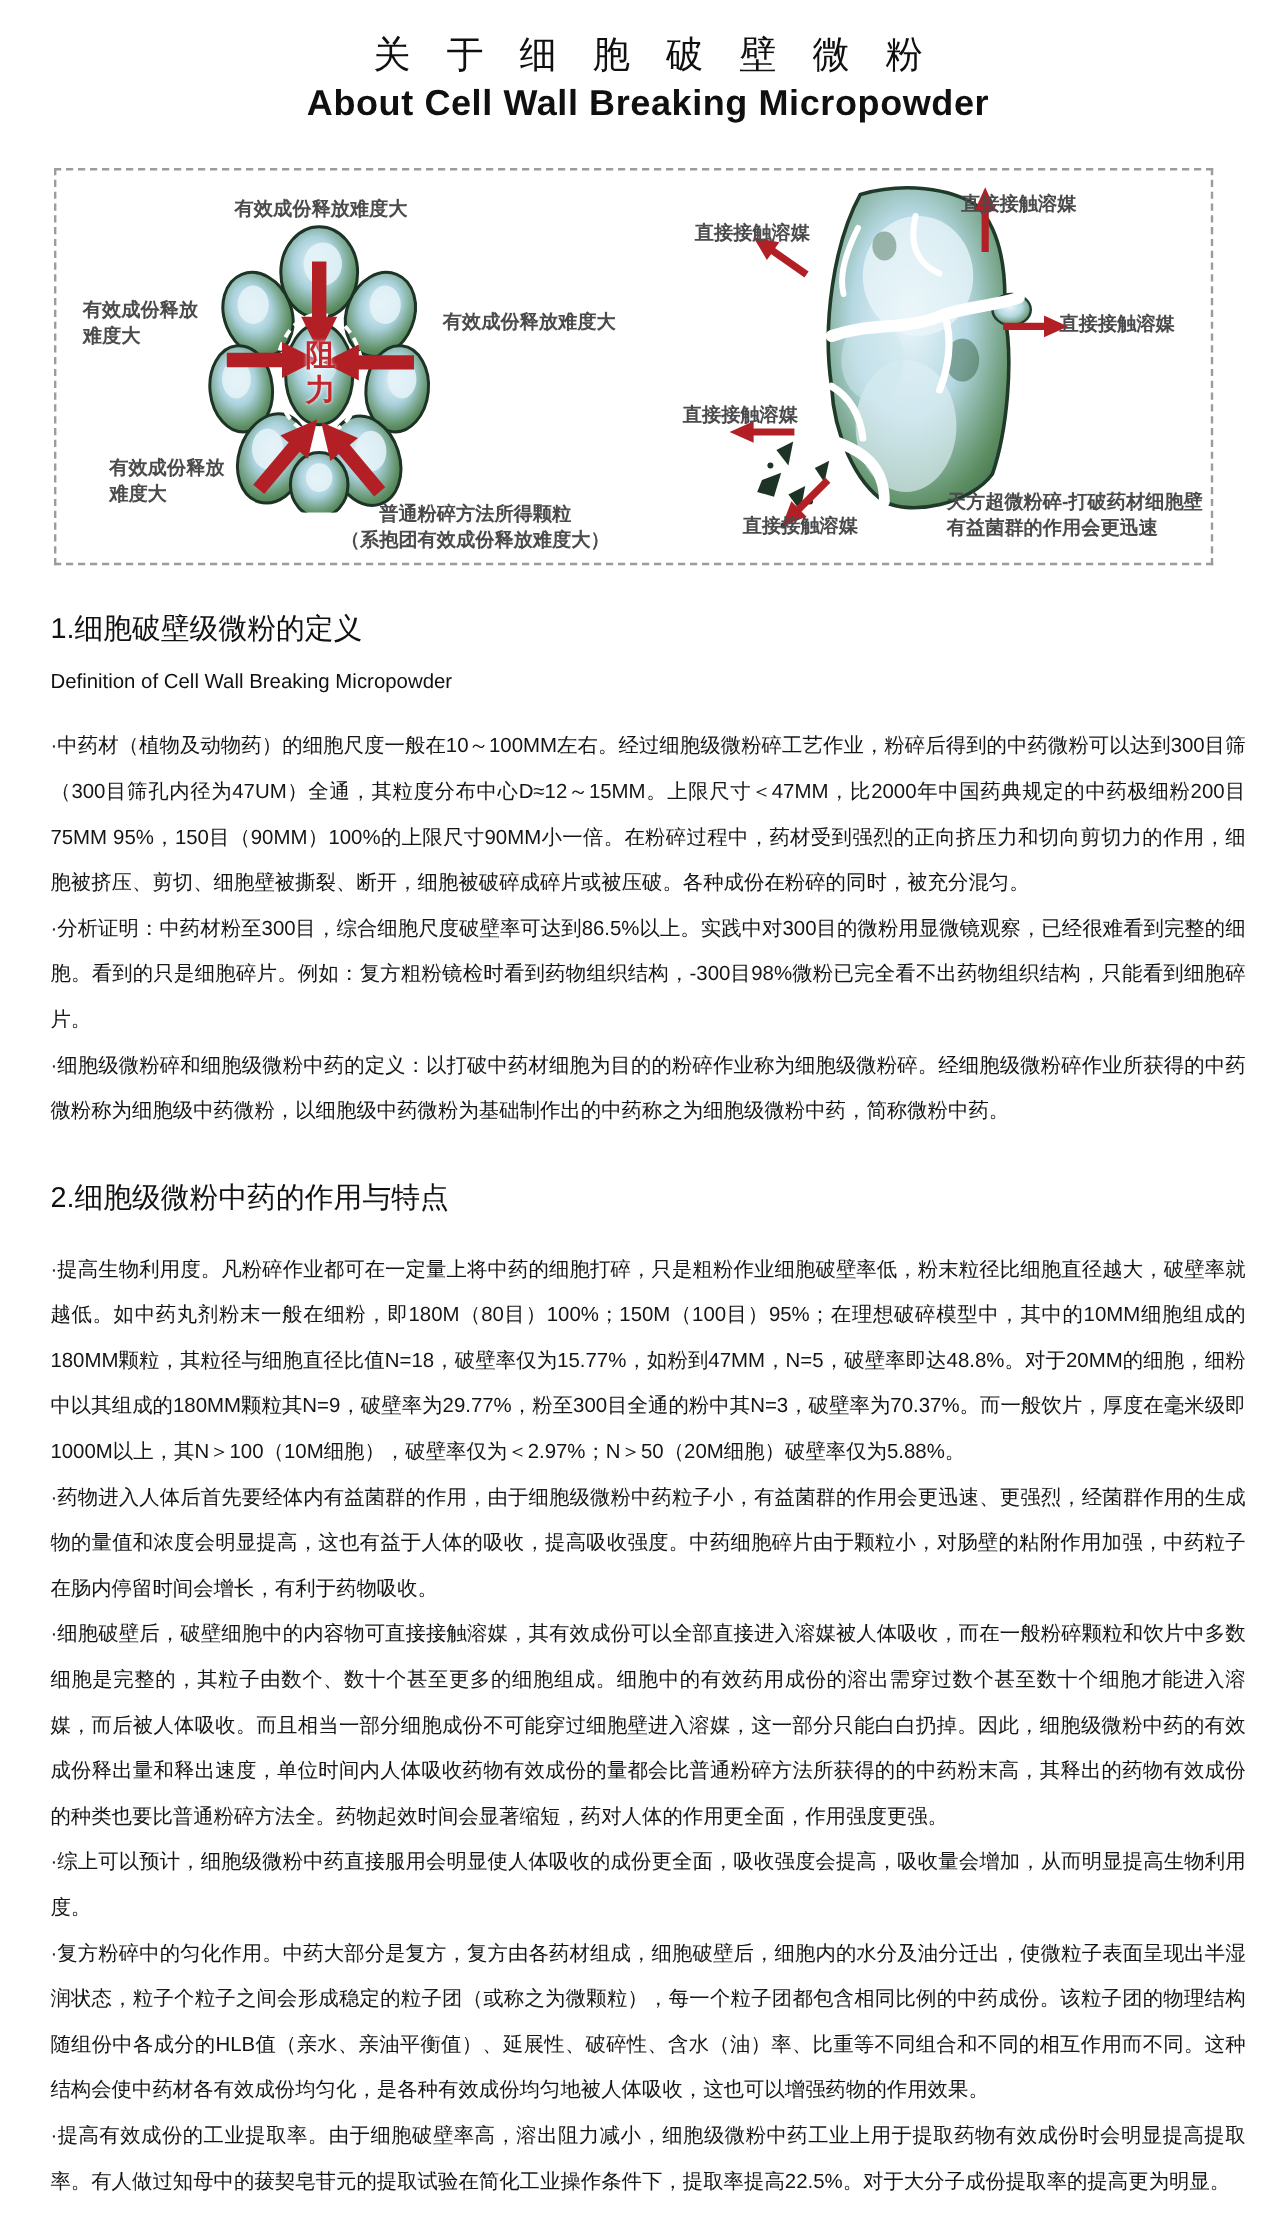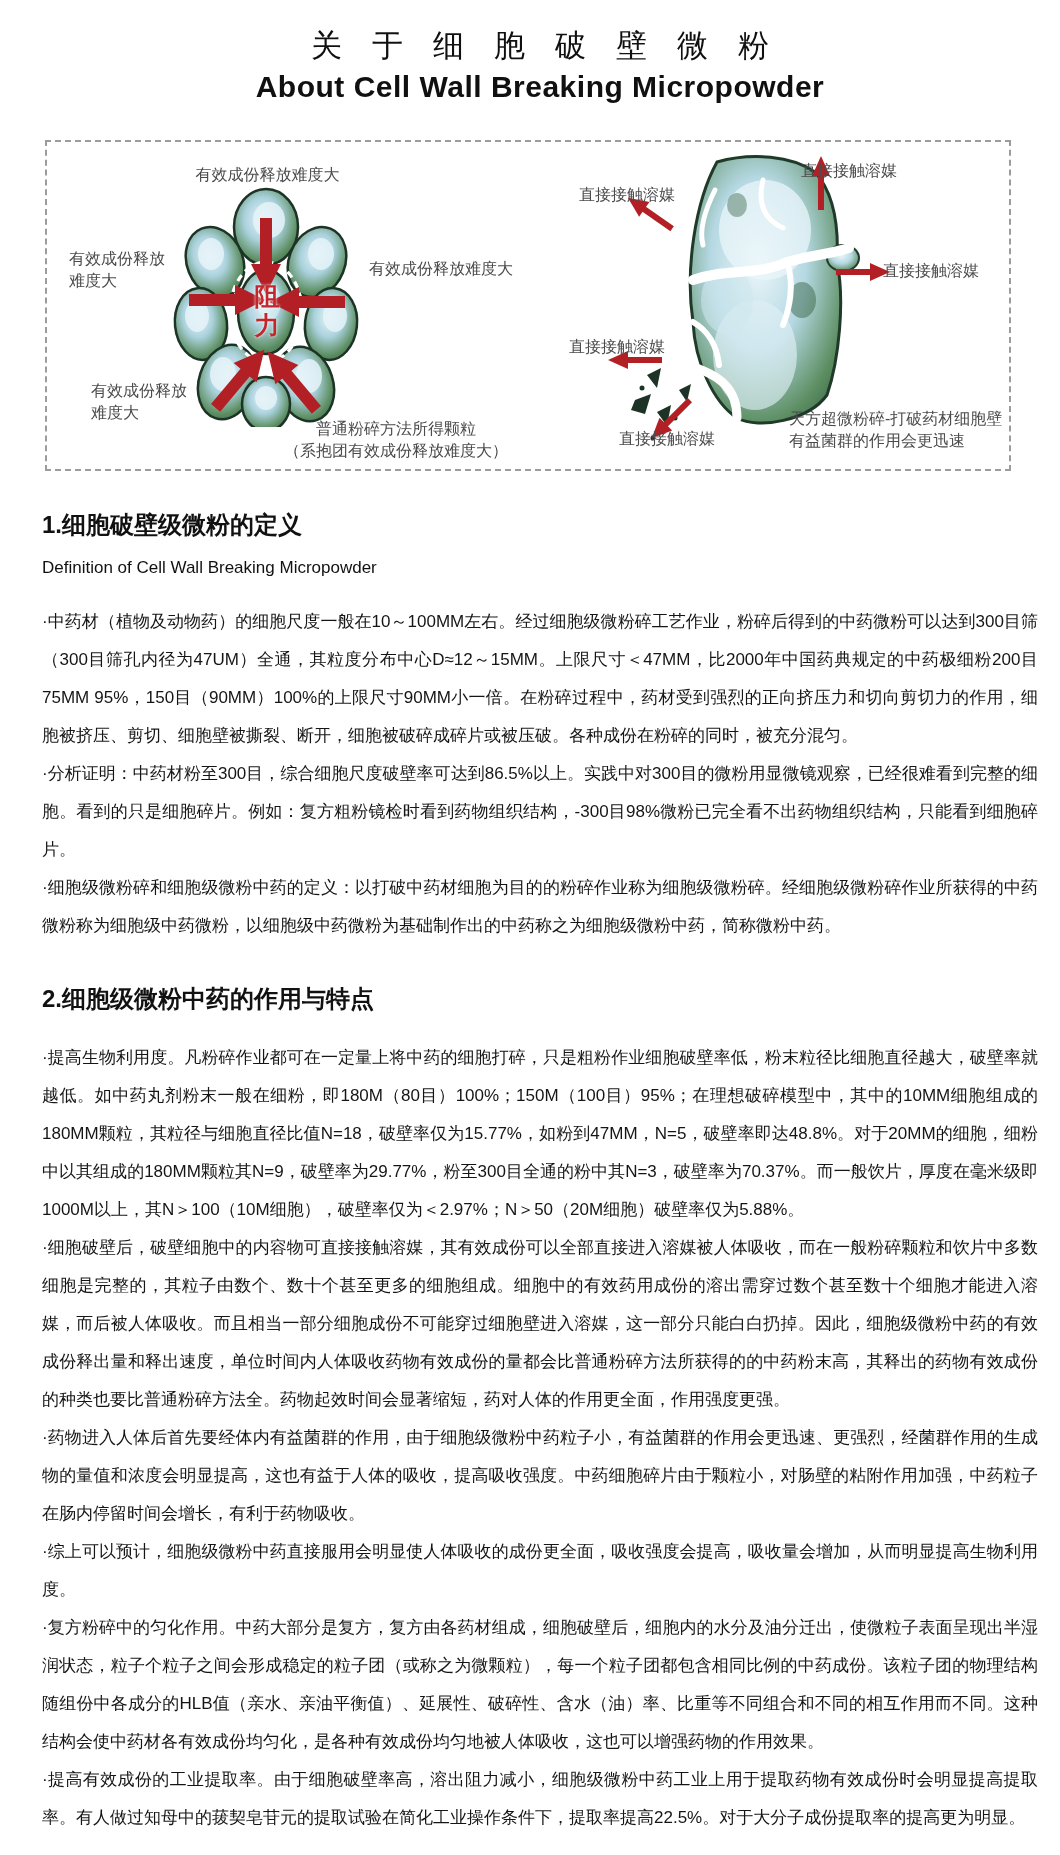--- a/index.html
+++ b/index.html
@@ -18,30 +18,30 @@
     line-height:38px;color:#101010;margin-top:2px;
   }
   
   .figure-box{
     position:relative;margin:34px 0 0 3px;width:966px;height:331px;
     border:2px dashed #9c9c9c;box-sizing:border-box;background:#fff;
   }
   .fig-svg{position:absolute;}
   .fig-label{
     position:absolute;color:#4b4b4d;font-size:16px;line-height:22px;
-    font-weight:400;white-space:pre-line;
+    font-weight:700;white-space:pre-line;
   }
   .center-label{
     position:absolute;left:204px;top:140px;width:32px;text-align:center;
     color:#c2272d;font-size:25px;line-height:29px;font-weight:bold;
     word-break:break-all;text-shadow:0 0 3px #ffffff;
   }
   .tac{text-align:center;}
   
-  .sec-head-cn{font-size:24px;font-weight:700;color:#111;margin:38px 0 0 0;line-height:32px;}
+  .sec-head-cn{font-size:24px;font-weight:400;color:#111;margin:38px 0 0 0;line-height:32px;}
   .sec-head-en{font-size:17px;font-weight:400;color:#111;margin:16px 0 0 0;line-height:22px;}
   .sec-body{margin-top:24px;}
   .para{
     font-size:17px;line-height:38px;text-align:justify;margin:0;color:#151515;
   }
 </style>
 </head>
 <body>
 
 <div class="page">
@@ -191,22 +191,22 @@
       <p class="para">·中药材（植物及动物药）的细胞尺度一般在10～100MM左右。经过细胞级微粉碎工艺作业，粉碎后得到的中药微粉可以达到300目筛（300目筛孔内径为47UM）全通，其粒度分布中心D≈12～15MM。上限尺寸＜47MM，比2000年中国药典规定的中药极细粉200目75MM 95%，150目（90MM）100%的上限尺寸90MM小一倍。在粉碎过程中，药材受到强烈的正向挤压力和切向剪切力的作用，细胞被挤压、剪切、细胞壁被撕裂、断开，细胞被破碎成碎片或被压破。各种成份在粉碎的同时，被充分混匀。</p>
       <p class="para">·分析证明：中药材粉至300目，综合细胞尺度破壁率可达到86.5%以上。实践中对300目的微粉用显微镜观察，已经很难看到完整的细胞。看到的只是细胞碎片。例如：复方粗粉镜检时看到药物组织结构，-300目98%微粉已完全看不出药物组织结构，只能看到细胞碎片。</p>
       <p class="para">·细胞级微粉碎和细胞级微粉中药的定义：以打破中药材细胞为目的的粉碎作业称为细胞级微粉碎。经细胞级微粉碎作业所获得的中药微粉称为细胞级中药微粉，以细胞级中药微粉为基础制作出的中药称之为细胞级微粉中药，简称微粉中药。</p>
     </div>
   </div>
 
   <div>
     <h2 class="sec-head-cn">2.细胞级微粉中药的作用与特点</h2>
     <div class="sec-body">
       <p class="para">·提高生物利用度。凡粉碎作业都可在一定量上将中药的细胞打碎，只是粗粉作业细胞破壁率低，粉末粒径比细胞直径越大，破壁率就越低。如中药丸剂粉末一般在细粉，即180M（80目）100%；150M（100目）95%；在理想破碎模型中，其中的10MM细胞组成的180MM颗粒，其粒径与细胞直径比值N=18，破壁率仅为15.77%，如粉到47MM，N=5，破壁率即达48.8%。对于20MM的细胞，细粉中以其组成的180MM颗粒其N=9，破壁率为29.77%，粉至300目全通的粉中其N=3，破壁率为70.37%。而一般饮片，厚度在毫米级即1000M以上，其N＞100（10M细胞），破壁率仅为＜2.97%；N＞50（20M细胞）破壁率仅为5.88%。</p>
+      <p class="para">·药物进入人体后首先要经体内有益菌群的作用，由于细胞级微粉中药粒子小，有益菌群的作用会更迅速、更强烈，经菌群作用的生成物的量值和浓度会明显提高，这也有益于人体的吸收，提高吸收强度。中药细胞碎片由于颗粒小，对肠壁的粘附作用加强，中药粒子在肠内停留时间会增长，有利于药物吸收。</p>
       <p class="para">·细胞破壁后，破壁细胞中的内容物可直接接触溶媒，其有效成份可以全部直接进入溶媒被人体吸收，而在一般粉碎颗粒和饮片中多数细胞是完整的，其粒子由数个、数十个甚至更多的细胞组成。细胞中的有效药用成份的溶出需穿过数个甚至数十个细胞才能进入溶媒，而后被人体吸收。而且相当一部分细胞成份不可能穿过细胞壁进入溶媒，这一部分只能白白扔掉。因此，细胞级微粉中药的有效成份释出量和释出速度，单位时间内人体吸收药物有效成份的量都会比普通粉碎方法所获得的的中药粉末高，其释出的药物有效成份的种类也要比普通粉碎方法全。药物起效时间会显著缩短，药对人体的作用更全面，作用强度更强。</p>
-      <p class="para">·药物进入人体后首先要经体内有益菌群的作用，由于细胞级微粉中药粒子小，有益菌群的作用会更迅速、更强烈，经菌群作用的生成物的量值和浓度会明显提高，这也有益于人体的吸收，提高吸收强度。中药细胞碎片由于颗粒小，对肠壁的粘附作用加强，中药粒子在肠内停留时间会增长，有利于药物吸收。</p>
       <p class="para">·综上可以预计，细胞级微粉中药直接服用会明显使人体吸收的成份更全面，吸收强度会提高，吸收量会增加，从而明显提高生物利用度。</p>
       <p class="para">·复方粉碎中的匀化作用。中药大部分是复方，复方由各药材组成，细胞破壁后，细胞内的水分及油分迁出，使微粒子表面呈现出半湿润状态，粒子个粒子之间会形成稳定的粒子团（或称之为微颗粒），每一个粒子团都包含相同比例的中药成份。该粒子团的物理结构随组份中各成分的HLB值（亲水、亲油平衡值）、延展性、破碎性、含水（油）率、比重等不同组合和不同的相互作用而不同。这种结构会使中药材各有效成份均匀化，是各种有效成份均匀地被人体吸收，这也可以增强药物的作用效果。</p>
       <p class="para">·提高有效成份的工业提取率。由于细胞破壁率高，溶出阻力减小，细胞级微粉中药工业上用于提取药物有效成份时会明显提高提取率。有人做过知母中的菝契皂苷元的提取试验在简化工业操作条件下，提取率提高22.5%。对于大分子成份提取率的提高更为明显。</p>
 
     </div>
   </div>
 
 </div>
 
 </body></html>

